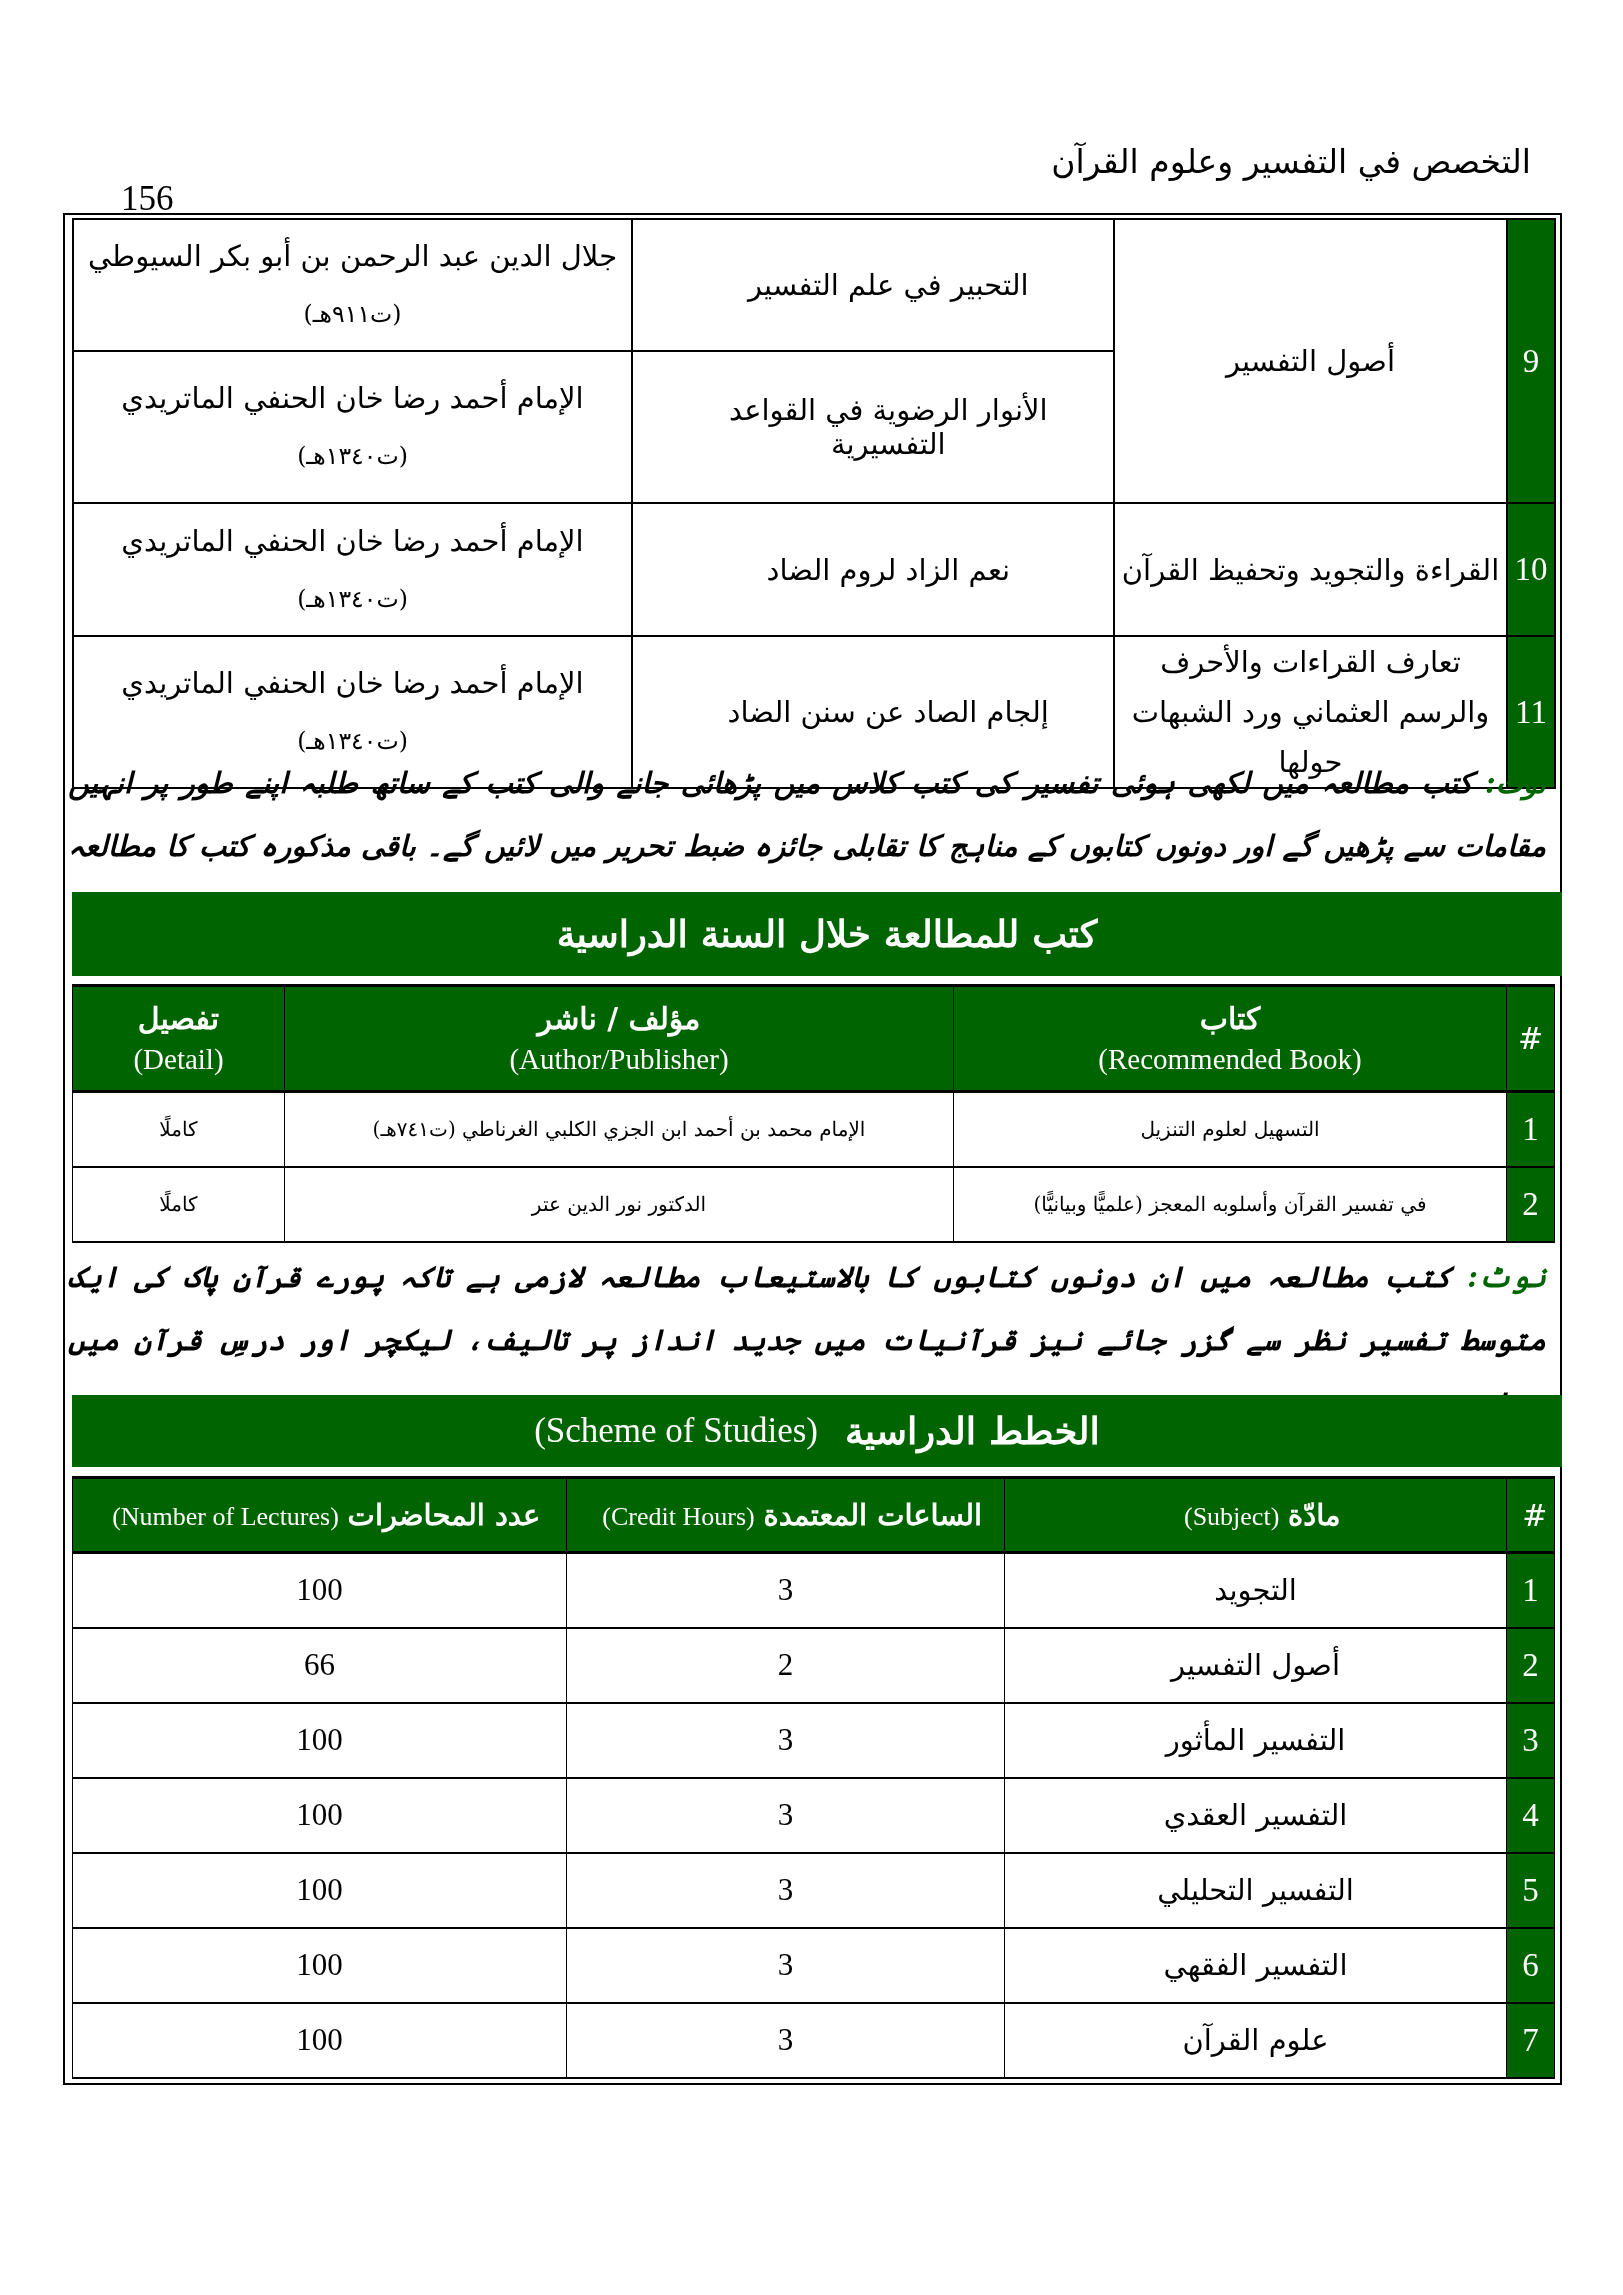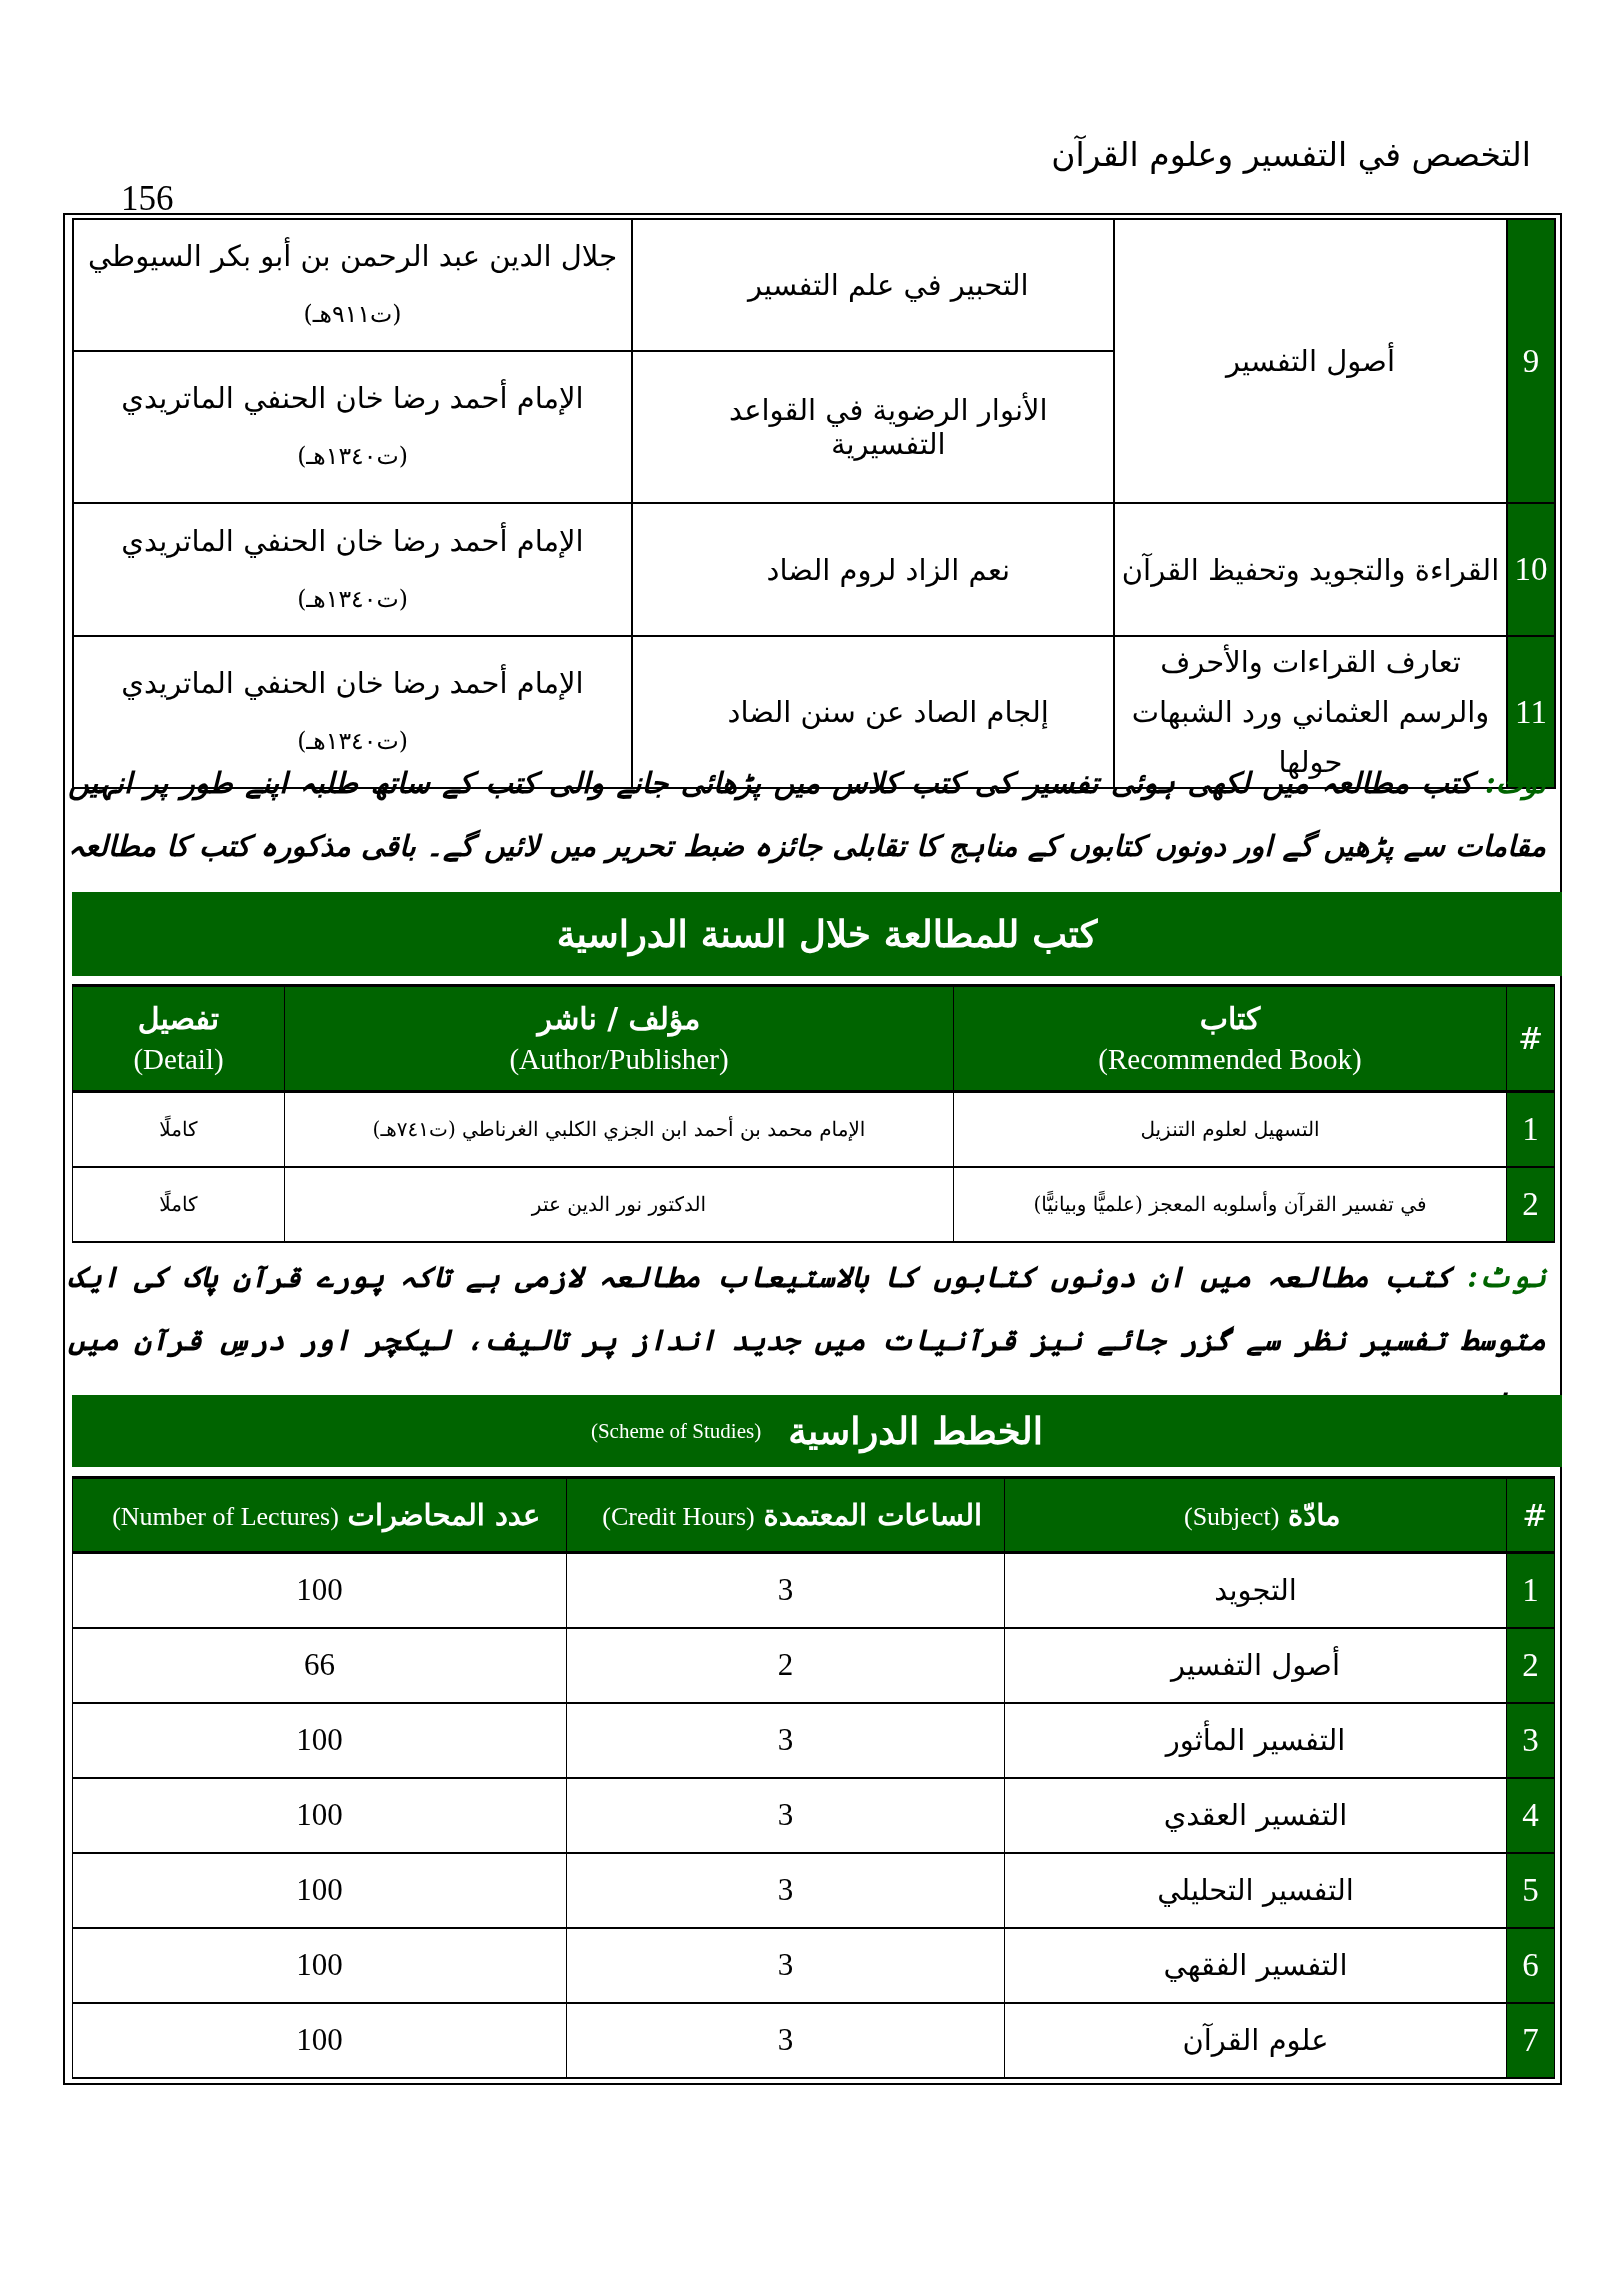--- a/index.html
+++ b/index.html
@@ -1,37 +1,37 @@
 <!DOCTYPE html>
 <html style="font-size:10.5px"><head>
 <meta charset="utf-8">
 <style>
   html, body { margin: 0; padding: 0; background: #ffffff; }
   body { width: 1623px; height: 2295px; position: relative; overflow: hidden;
          font-family: "DejaVu Serif", "Liberation Serif", serif; color: #000; }
   .abs { position: absolute; box-sizing: border-box; }
   .page-num { left: 121px; top: 156px; font-family: "Liberation Serif", serif; font-size: 35px; line-height: 46px; margin-top: 20px; }
-  .running-head { right: 92px; top: 129px; font-size: 33px; line-height: 52px; direction: rtl; white-space: nowrap; }
+  .running-head { right: 92px; top: 136px; font-size: 33px; line-height: 52px; direction: rtl; white-space: nowrap; }
   .outer { left: 63px; top: 213px; width: 1499px; height: 1872px; border: 2.6px solid #000; }
 
   table { border-collapse: collapse; table-layout: fixed; position: absolute; }
   td, th { box-sizing: border-box; text-align: center; vertical-align: middle; padding: 0 6.5px; }
   .t1 { left: 72px; top: 218px; width: 1482px; direction: rtl; }
   .t1 td { border: 2px solid #000; border-top: 2.6px solid #000; border-bottom: 2.6px solid #000; font-size: 29px; }
   .t1 td.thin { border-left: 1.3px solid #000; border-right: 1.3px solid #000; padding-left: 37px; }
   .num { background: #006400; color: #ffffff; font-family: "Liberation Serif", serif; font-size: 33px !important; }
   .author-lines { line-height: 58px; }
   .author-lines .death { font-size: 23.6px; }
 
   .note { right: 77px; width: 1478px; direction: rtl; font-size: 29px; line-height: 63px;
           font-style: italic; font-weight: bold; text-align: justify; }
   .note .label { color: #006400; }
   .banner { left: 72px; width: 1490px; background: #006400; color: #ffffff; text-align: center;
             font-size: 37px; font-weight: bold; direction: rtl; display: flex; align-items: center; justify-content: center; }
-  .banner .en { font-weight: normal; font-size: 21px; margin-right: 27px; font-family: "Liberation Serif", serif; }
+  .banner .en { font-weight: normal; font-size: 35px; margin-right: 27px; font-family: "Liberation Serif", serif; }
 
   .t2 { left: 72px; top: 984px; width: 1482px; direction: rtl; }
   .t2 th { background: #006400; color: #fff; border: 1.3px solid #000; border-top: 3.3px solid #000; border-bottom: 3.3px solid #000; font-weight: normal; height: 106px; }
   .t2 th .ar { font-size: 30px; font-weight: bold; display: block; line-height: 41px; }
   .t2 th .en { font-size: 29px; display: block; line-height: 41px; font-family: "Liberation Serif", serif; }
   .t2 td { border: 1.3px solid #000; border-bottom: 2.6px solid #000; font-size: 20px; height: 75px; }
 
   .t3 { left: 72px; top: 1476px; width: 1482px; direction: rtl; }
   .t3 th { background: #006400; color: #fff; border: 1.3px solid #000; border-top: 3.3px solid #000; border-bottom: 3.3px solid #000; font-weight: normal; height: 75px; font-size: 27.5px; white-space: nowrap; padding-left: 20px; }
   .t3 th .ar { font-weight: bold; font-size: 29px; }

